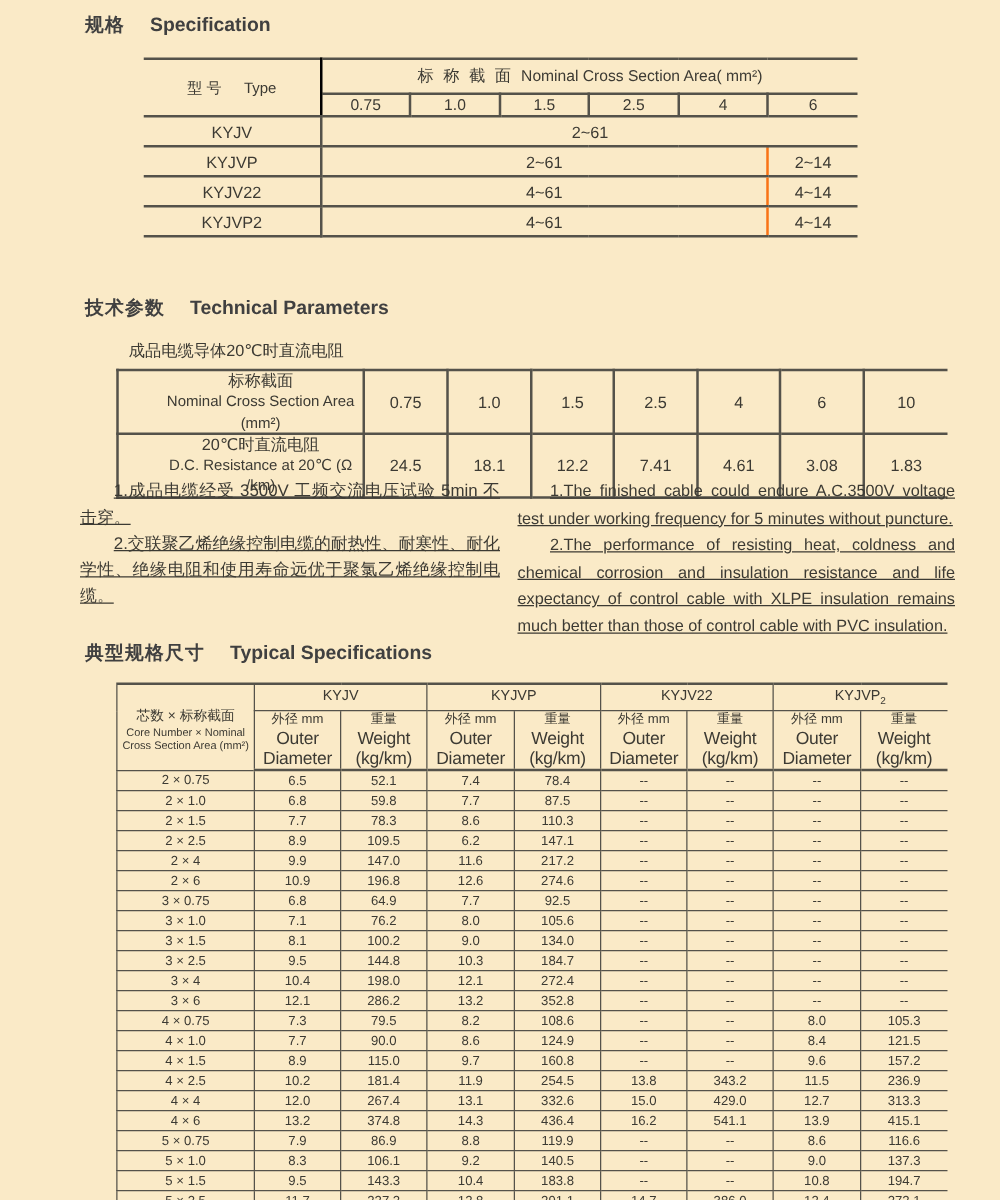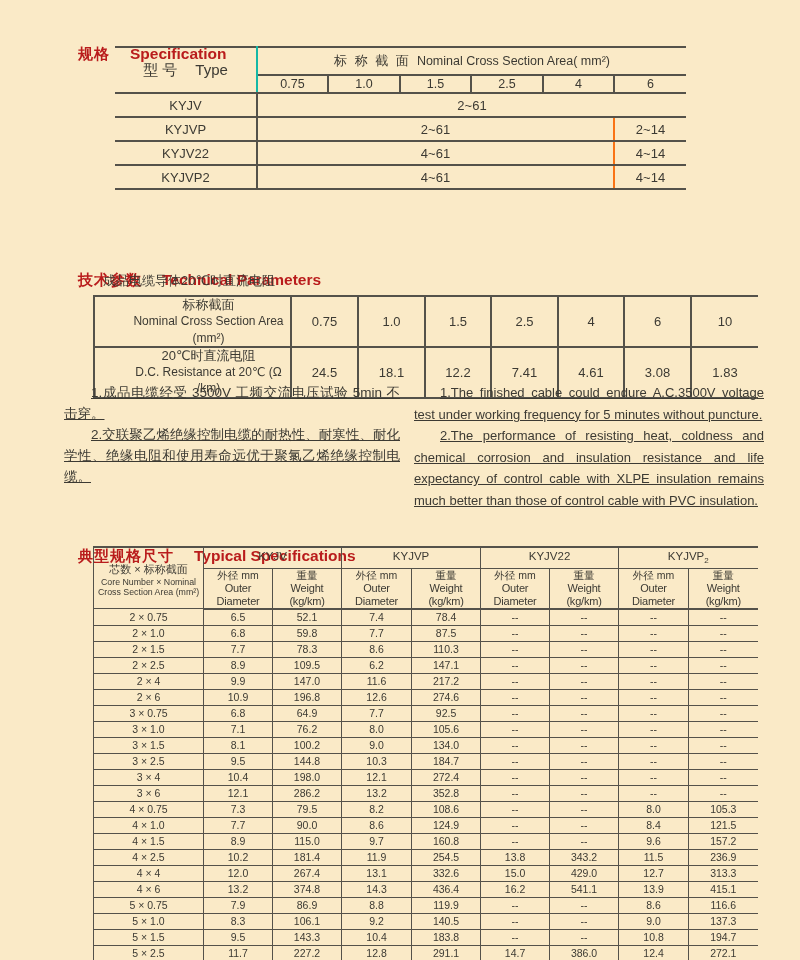--- a/index.html
+++ b/index.html
@@ -10,40 +10,39 @@
   .sheet{
     position:relative;
     width:800px;height:960px;
     background:#FAEAC7;
     color:#3C3A33;
     overflow:hidden;
     margin:0 auto;
   }
   
   .sec-heading{
-    position:absolute;left:78px;
-    color:#b91c1c;font-weight:bold;font-size:15px;
+    position:absolute;left:68px;
+    color:#404040;font-weight:bold;font-size:15px;
     white-space:nowrap;
-    margin-top:34px;
   }
   .sec-heading .zh{margin-right:20px;letter-spacing:1px;}
   .sec-heading .en{font-size:15.5px;}
   #h-spec{top:11px;}
   #h-tech{top:237px;}
   #h-typ{top:513px;text-align:right;}
 
   
   table{border-collapse:collapse;table-layout:fixed;position:absolute;}
   td,th{text-align:center;vertical-align:middle;padding:0;font-weight:normal;color:#3C3A33;}
 
   
   .t1{left:115px;top:46px;width:571px;font-size:13px;}
   .t1 td{border-bottom:2px solid #54524A;}
   .t1 tr:first-child td{border-top:2px solid #54524A;}
-  .t1 .type-hdr{border-right:2px solid #14b8a6;font-size:15px;}
+  .t1 .type-hdr{border-right:2px solid #000000;font-size:12px;}
   .t1 .type-hdr .gap{display:inline-block;width:18px;}
   .t1 .area-hdr{height:26px;font-size:12.5px;}
   .t1 .area-hdr .zh{letter-spacing:2px;margin-right:6px;font-size:13px;}
   .t1 tr.sizes td{height:16px;font-size:12.5px;}
   .t1 tr.sizes td + td{border-left:2px solid #54524A;}
   .t1 tr.data td{height:22px;}
   .t1 tr.data .type-cell{border-right:2px solid #54524A;}
   .t1 tr.data .last-cell{border-left:2px solid #f97316;}
 
   
@@ -79,21 +78,21 @@
   .t3 thead tr:last-child th{border-bottom:2px solid #54524A;}
   .t3 td:last-child,.t3 th:last-child{border-right:0;}
   .t3 tbody tr:last-child td{border-bottom:3px solid #54524A;}
   .t3 .grp{height:20px;font-size:11.5px;}
   .t3 .grp sub{font-size:8px;}
   .t3 .col1h{line-height:1.15;}
   .t3 .col1h .l1{font-size:11px;}
   .t3 .col1h .l2{font-size:8.8px;display:block;}
   .t3 .subh{height:29px;line-height:1.2;}
   .t3 .subh .l1{font-size:10.5px;display:block;}
-  .t3 .subh .l2{font-size:11px;display:block;letter-spacing:-0.2px;}
+  .t3 .subh .l2{font-size:14px;display:block;letter-spacing:-0.2px;}
   .t3 tbody td{height:15px;font-size:10.5px;}
 </style>
 </head>
 <body>
 
 <div class="sheet">
 
   <div class="sec-heading" id="h-spec">
     <span class="zh">规格</span><span class="en">Specification</span>
   </div>

